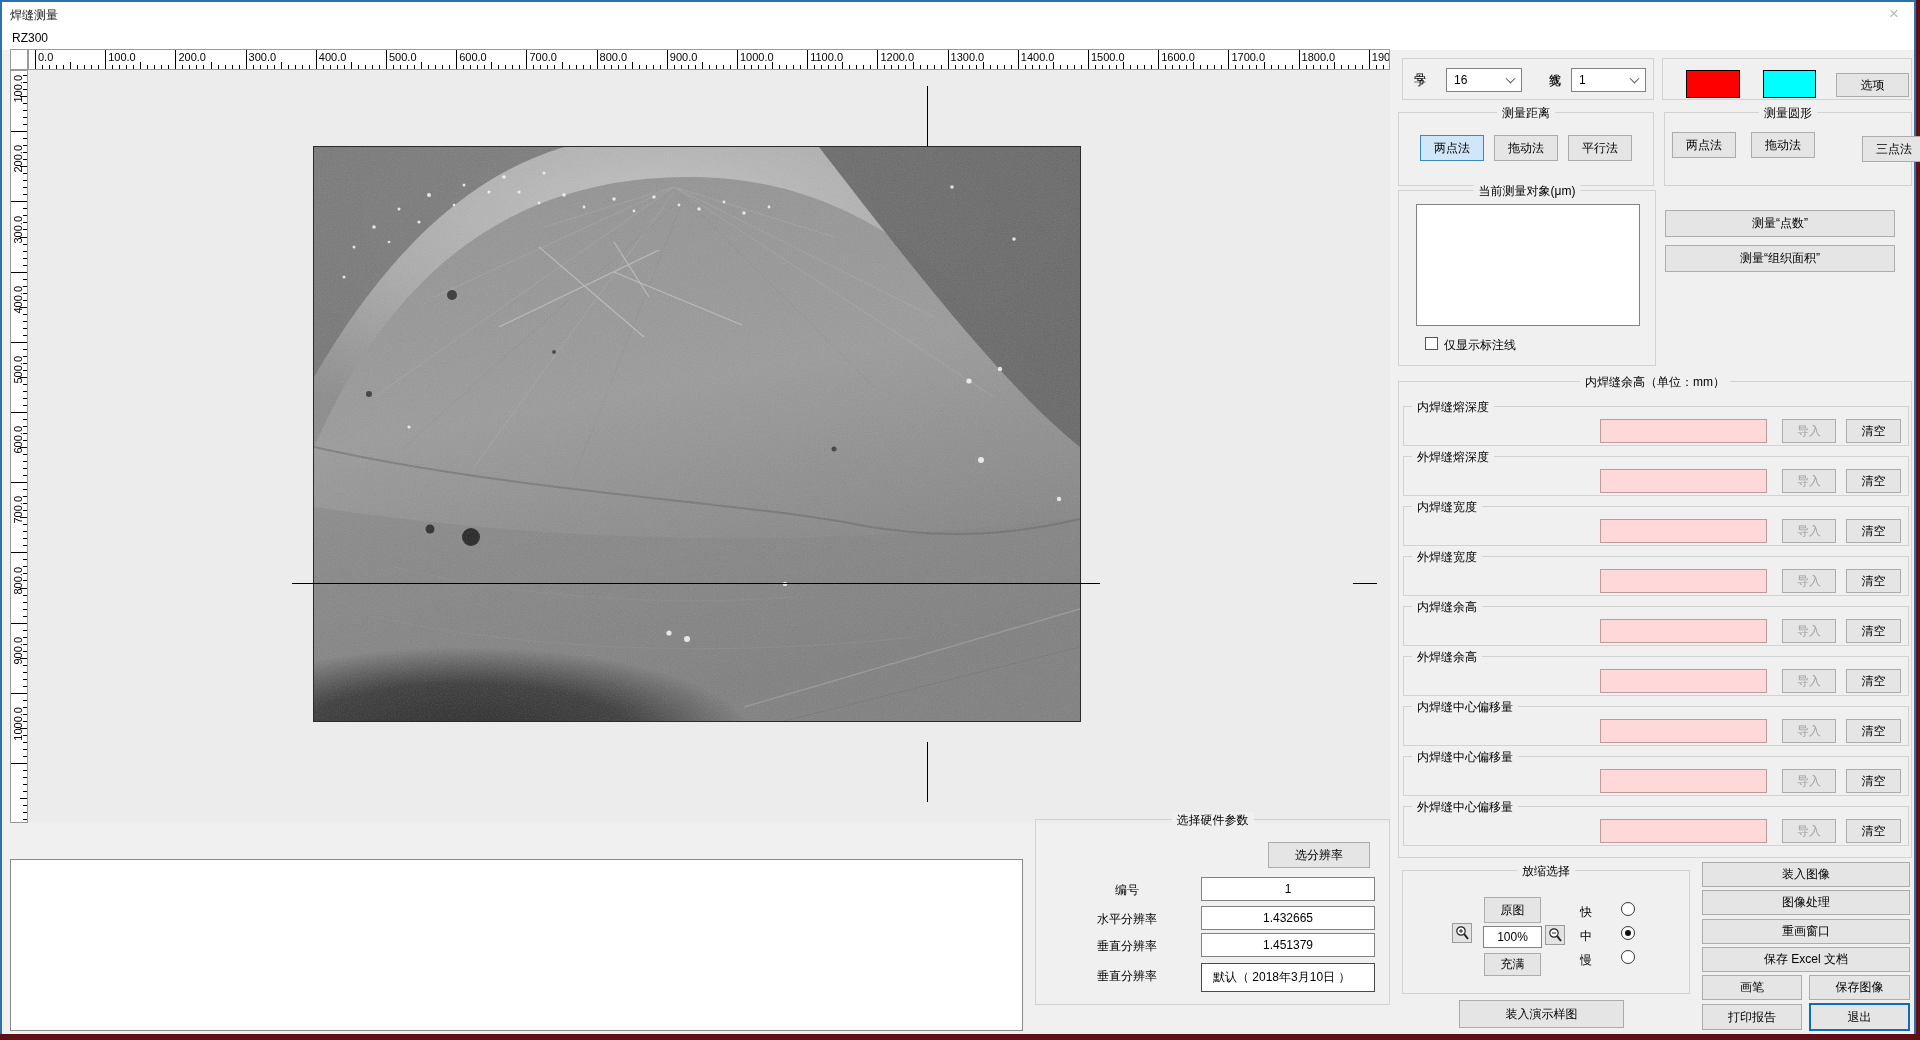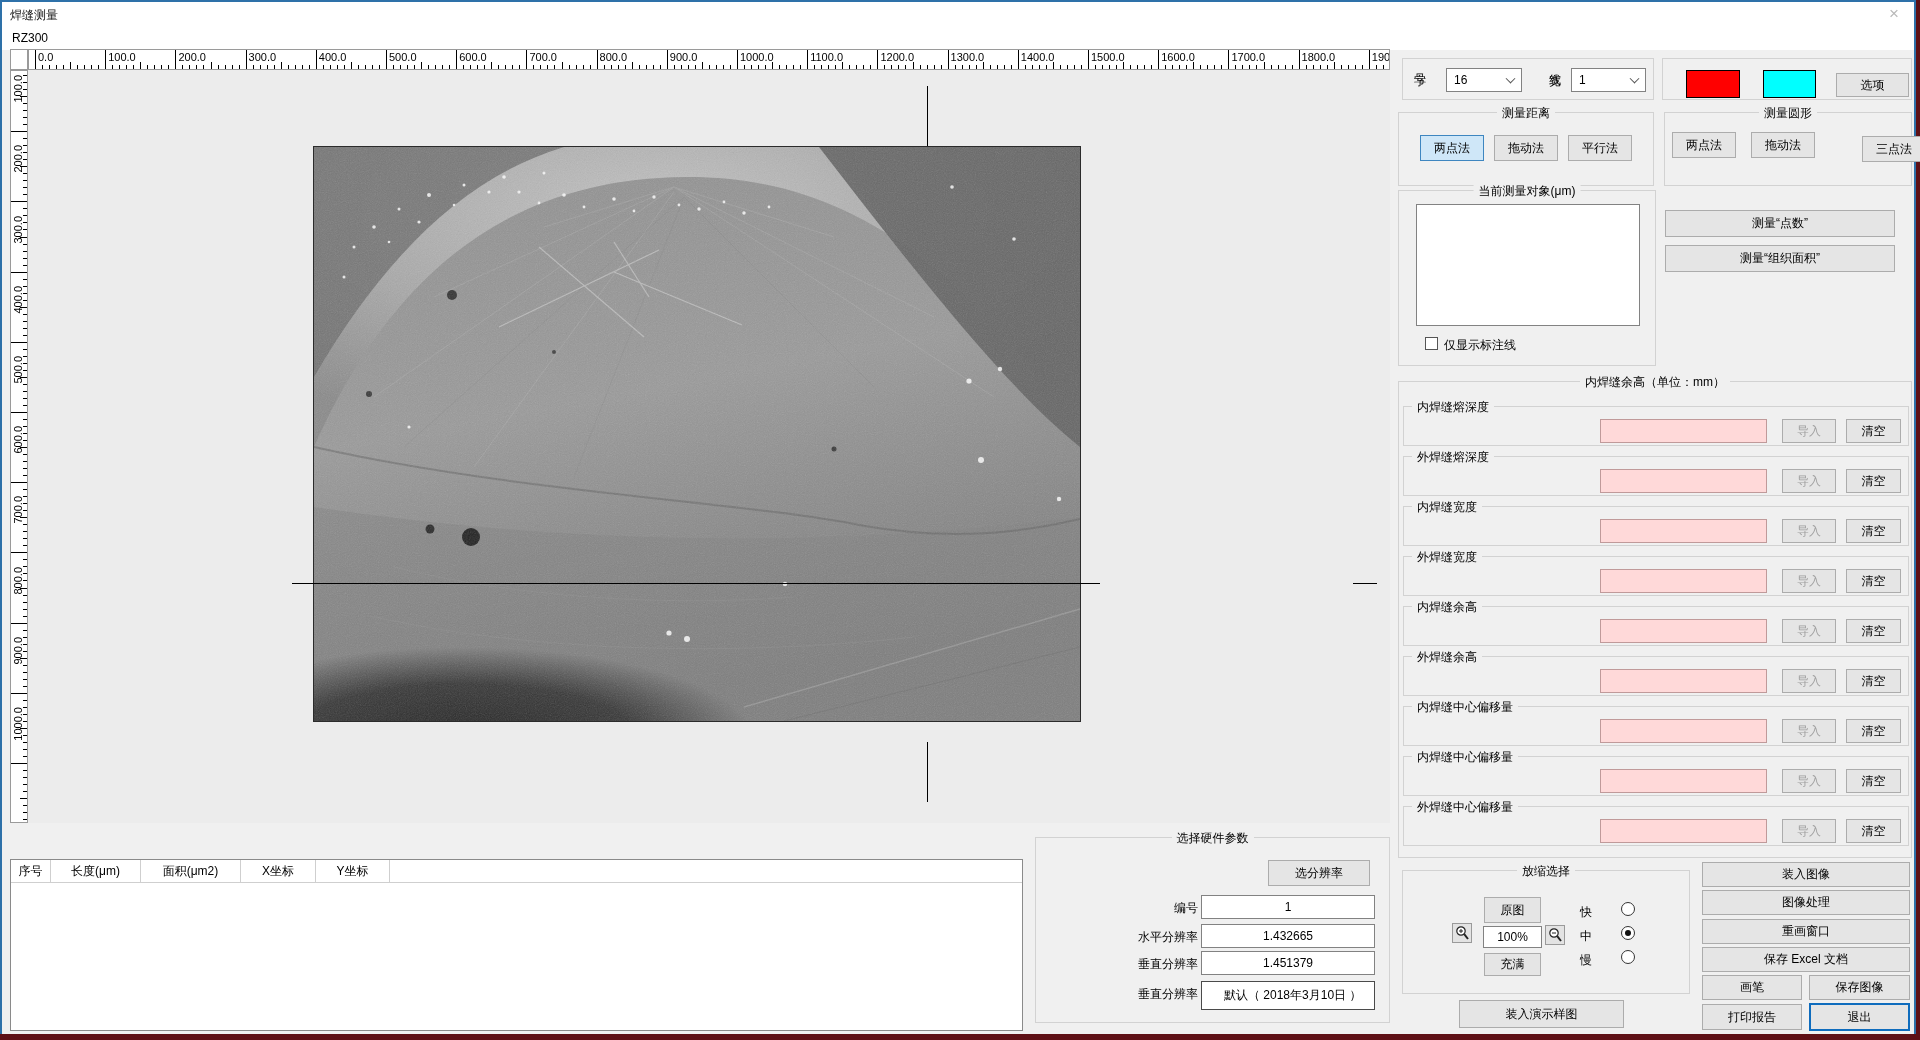--- a/index.html
+++ b/index.html
@@ -30,27 +30,27 @@
 .btn{position:absolute;display:flex;align-items:center;justify-content:center;background:#e5e5e5;border:1px solid #acacac;font-size:12px;cursor:pointer;white-space:nowrap;color:#000}
 .btn.active{background:#cfe7f8;border-color:#3e86c0}
 .btn.focusd{border:2px solid #0f6cbd}
 .btn.disabled{color:#9f9f9f}
 .combo{position:absolute;background:#fff;border:1px solid #828282;font-size:12px;display:flex;align-items:center;padding-left:7px;cursor:pointer}
 .chev{position:absolute;right:7px;top:50%;width:7px;height:7px;border-right:1px solid #555;border-bottom:1px solid #555;transform:translateY(-70%) rotate(45deg)}
 .vtext{writing-mode:vertical-rl;text-orientation:upright;font-size:12px;line-height:14px}
 .swatch{position:absolute;border:1px solid #000}
 .pinput{position:absolute;background:#ffd9d9;border:1px solid #c09a9a}
 .sunken{position:absolute;background:#fff;border:1px solid #828282;font-size:12px;display:flex;align-items:center;justify-content:center}
-.sunken.left{justify-content:flex-start;padding-left:22px}
+.sunken.left{justify-content:flex-start;padding-left:11px}
 .sunken.dark{border-color:#4a4a4a}
 .radio{position:absolute;width:14px;height:14px;border:1px solid #333;border-radius:50%;background:#fff;cursor:pointer}
 .radio.sel::after{content:"";position:absolute;left:3px;top:3px;width:6px;height:6px;border-radius:50%;background:#111}
 .cb{position:absolute;width:13px;height:13px;background:#fff;border:1px solid #555;cursor:pointer}
 .lbl{position:absolute;font-size:12px;white-space:nowrap}
-.lbl.right{text-align:right}
+.lbl.right{text-align:center}
 .hintbar{position:absolute;left:8px;top:827px;width:1013px;height:26px;background:#fff;border:1px solid #8a8a8a;font-size:12px;padding:5px 0 0 5px;white-space:nowrap;overflow:hidden}
 .table{position:absolute;left:8px;top:857px;width:1013px;height:172px;background:#fff;border:1px solid #8a8a8a}
 .thead{display:flex;height:23px;border-bottom:1px solid #cfcfcf}
 .th{border-right:1px solid #cfcfcf;font-size:12px;display:flex;align-items:center;justify-content:center;height:100%;flex:none}
 .th.fill{flex:1;border-right:none}
 .tbody{position:absolute;left:0;top:23px;right:0;bottom:0;background:#fff}
 .mag{position:absolute;background:#e3e3e3;border:1px solid #9a9a9a;display:flex;align-items:center;justify-content:center;cursor:pointer}
 </style>
 </head>
 <body>
@@ -507,28 +507,20 @@
       <rect x="0" y="0" width="766" height="574" filter="url(#grain)" opacity="0.22"></rect>
     </svg>
     <div class="guide" style="left:899px;top:16px;width:1px;height:60px"></div>
     <div class="guide" style="left:899px;top:672px;width:1px;height:60px"></div>
     <div class="guide" style="left:264px;top:513px;width:808px;height:1px"></div>
     <div class="guide" style="left:1325px;top:513px;width:24px;height:1px"></div>
   </div>
 
 
   <div class="table">
-    <div class="thead" id="thead">
-        <div class="th" style="width: 40px;">序号</div>
-        <div class="th" style="width: 90px;">长度(μm)</div>
-        <div class="th" style="width: 100px;">面积(μm2)</div>
-        <div class="th" style="width: 75px;">X坐标</div>
-        <div class="th" style="width: 74px;">Y坐标</div>
-        <div class="th fill"></div>
-      </div>
     <div class="tbody"></div>
   </div>
 
   <div class="gb" style="left:1400px;top:56px;width:252px;height:42px">
     <span class="lbl vtext" style="left:10px;top:5px">字号</span>
     <div class="combo" style="left:43px;top:9px;width:76px;height:24px">
       <span>16</span>
       <span class="chev"></span>
     </div>
     <span class="lbl vtext" style="left:145px;top:5px">线宽</span>
@@ -619,21 +611,21 @@
         <div class="btn" style="left: 442px; top: 12px; width: 55px; height: 24px;">清空</div>
       </div>
       <div class="gb lt" style="left: 4px; top: 424px; width: 506px; height: 40px;">
         <span class="t">外焊缝中心偏移量</span>
         <div class="pinput" style="left: 196px; top: 12px; width: 167px; height: 24px;"></div>
         <div class="btn disabled" style="left: 378px; top: 12px; width: 54px; height: 24px;">导入</div>
         <div class="btn" style="left: 442px; top: 12px; width: 55px; height: 24px;">清空</div>
       </div>
     </div>
 
-  <div class="gb" id="hw-rows" style="left:1033px;top:835px;width:355px;height:186px">
+  <div class="gb" id="hw-rows" style="left:1033px;top:817px;width:355px;height:186px">
     <span class="t">选择硬件参数</span>
     <div class="btn" style="left:232px;top:22px;width:102px;height:26px">选分辨率</div>
   <div class="lbl right" style="left: 20px; top: 62px; width: 142px;">编号</div>
       <div class="sunken" style="left: 165px; top: 57px; width: 174px; height: 24px;">1</div>
       <div class="lbl right" style="left: 20px; top: 91px; width: 142px;">水平分辨率</div>
       <div class="sunken" style="left: 165px; top: 86px; width: 174px; height: 24px;">1.432665</div>
       <div class="lbl right" style="left: 20px; top: 118px; width: 142px;">垂直分辨率</div>
       <div class="sunken" style="left: 165px; top: 113px; width: 174px; height: 24px;">1.451379</div>
       <div class="lbl right" style="left: 20px; top: 148px; width: 142px;">垂直分辨率</div>
       <div class="sunken left dark" style="left: 165px; top: 143px; width: 174px; height: 29px;">默认（ 2018年3月10日 ）</div>

